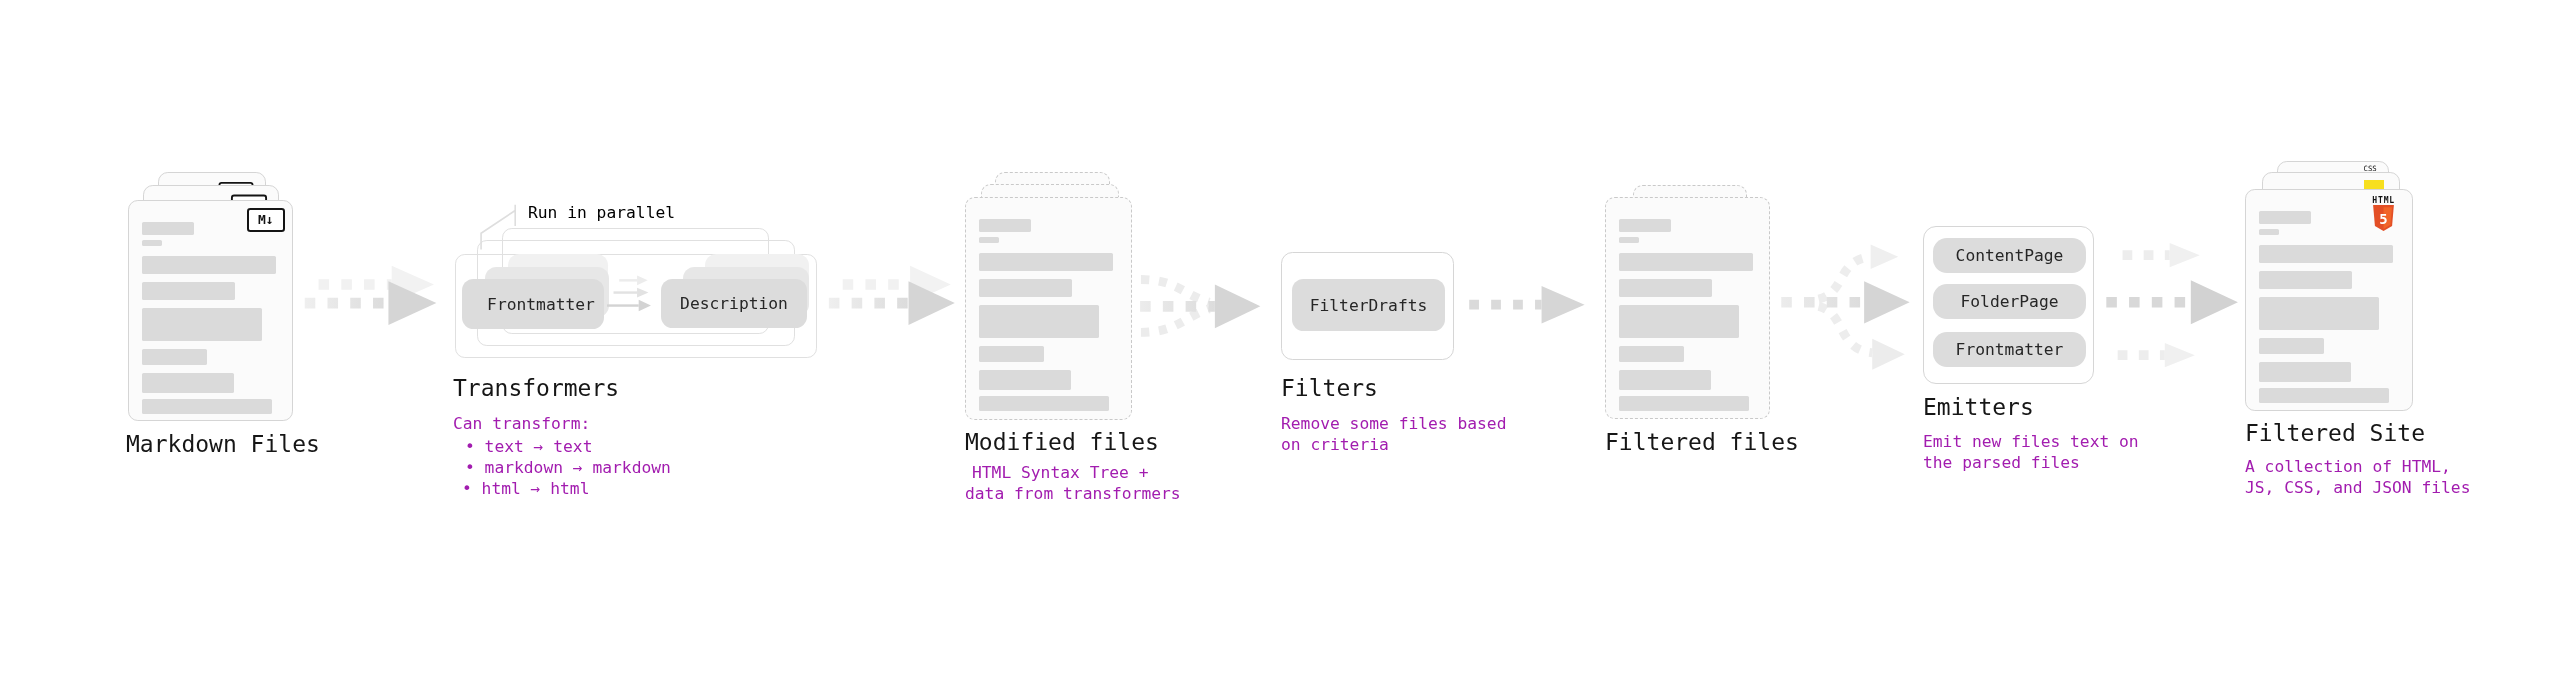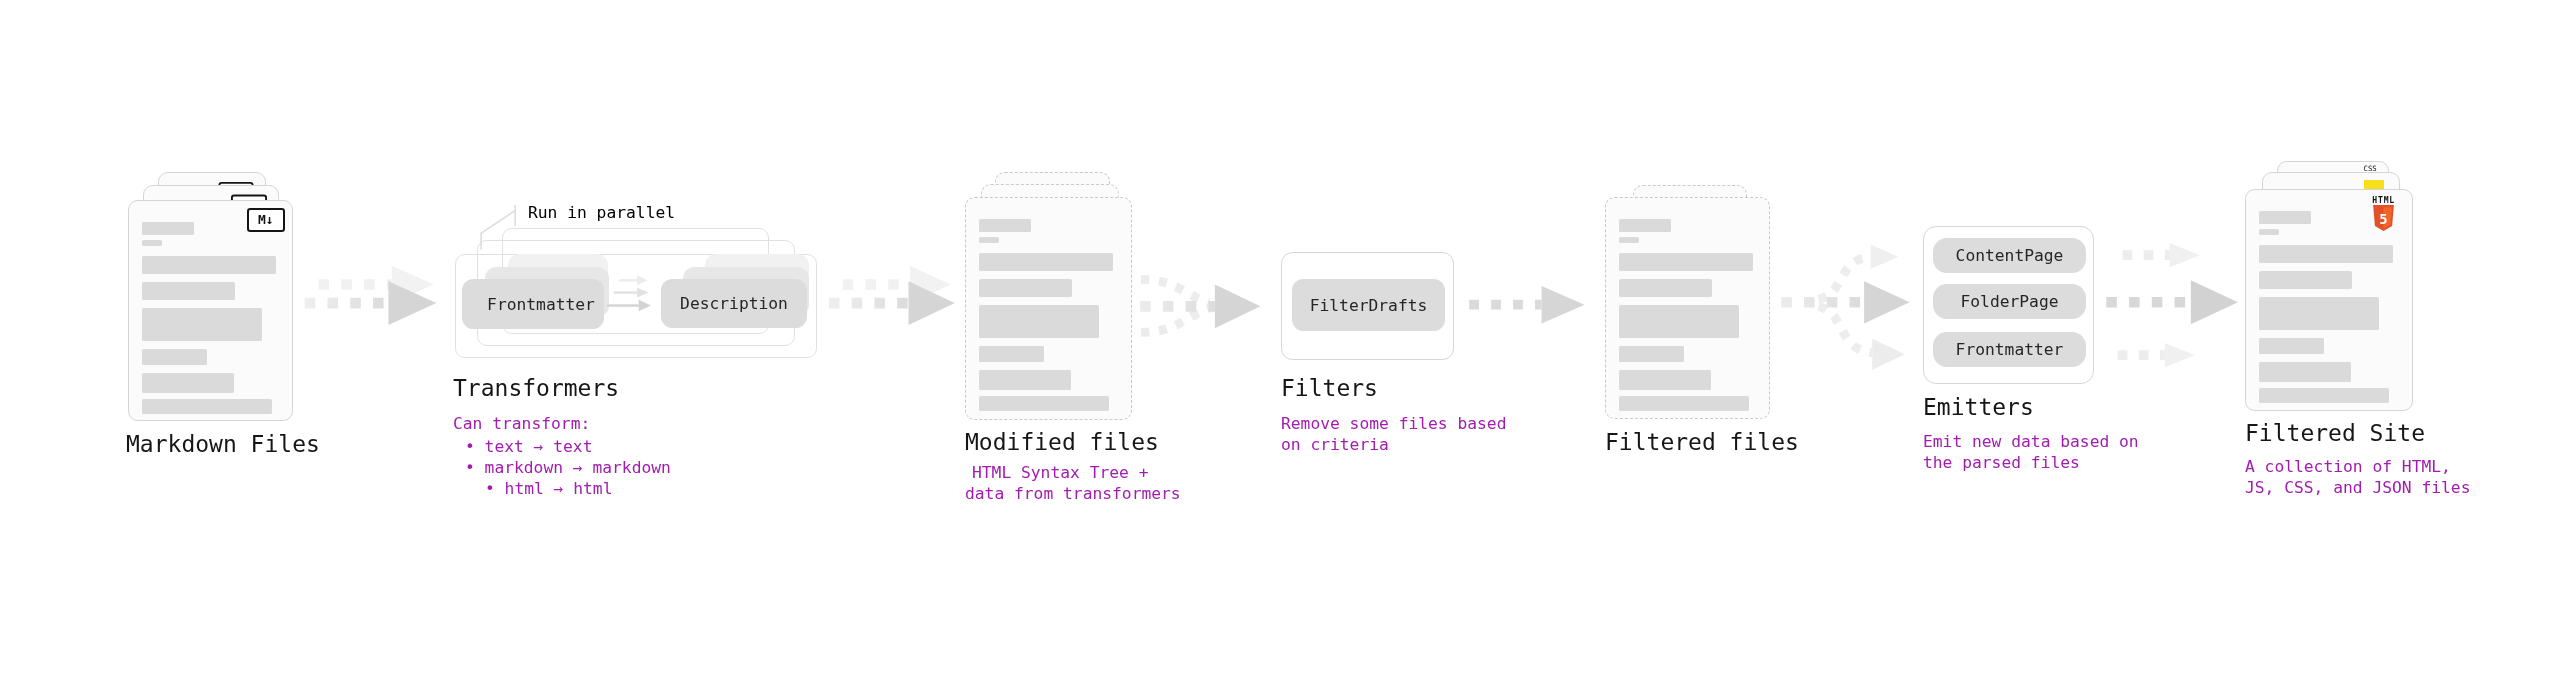--- a/index.html
+++ b/index.html
@@ -86,21 +86,21 @@
     <div class="chip" style="left:462px;top:279px;width:142px;height:50px;padding-left:16px;">Frontmatter</div>
 
     <div class="chip l2" style="left:705px;top:254px;width:104px;height:49px;"></div>
     <div class="chip l1" style="left:683px;top:267px;width:126px;height:49px;"></div>
     <div class="chip" style="left:661px;top:279px;width:146px;height:49px;">Description</div>
 
     <div class="stage-title" style="left:453px;top:375px;">Transformers</div>
     <div class="stage-sub" style="left:453px;top:414px;">Can transform:</div>
     <div class="stage-sub" style="left:465px;top:437px;">• text → text</div>
     <div class="stage-sub" style="left:465px;top:458px;">• markdown → markdown</div>
-    <div class="stage-sub" style="left:485px;top:479px;">• html → html</div>
+    <div class="stage-sub" style="left:462px;top:479px;">• html → html</div>
   </div>
 
   <div>
     <div class="file-card dashed" style="left:995px;top:172px;width:115px;height:49px;"></div>
     <div class="file-card dashed" style="left:981px;top:184px;width:138px;height:49px;"></div>
     <div class="file-card dashed" style="left:965px;top:197px;width:167px;height:223px;">
       <div class="bars">
         <div class="bar b1"></div>
           <div class="bar b2"></div>
         <div class="bar b3"></div>
@@ -140,21 +140,21 @@
     </div>
     <div class="stage-title" style="left:1605px;top:429px;">Filtered files</div>
   </div>
 
   <div>
     <div class="obox darker" style="left:1923px;top:226px;width:171px;height:158px;"></div>
     <div class="chip emit" style="left:1933px;top:238px;width:153px;height:35px;">ContentPage</div>
     <div class="chip emit" style="left:1933px;top:284px;width:153px;height:35px;">FolderPage</div>
     <div class="chip emit" style="left:1933px;top:332px;width:153px;height:35px;">Frontmatter</div>
     <div class="stage-title" style="left:1923px;top:394px;">Emitters</div>
-    <div class="stage-sub" style="left:1923px;top:432px;">Emit new data based on</div>
+    <div class="stage-sub" style="left:1923px;top:432px;">Emit new files text on</div>
     <div class="stage-sub" style="left:1923px;top:453px;">the parsed files</div>
   </div>
 
   <div>
     <div class="file-card" style="left:2277px;top:161px;width:112px;height:49px;">
       <div class="css-icon">
         <div class="word">CSS</div>
         <div class="bar-blue"></div>
       </div>
     </div>

